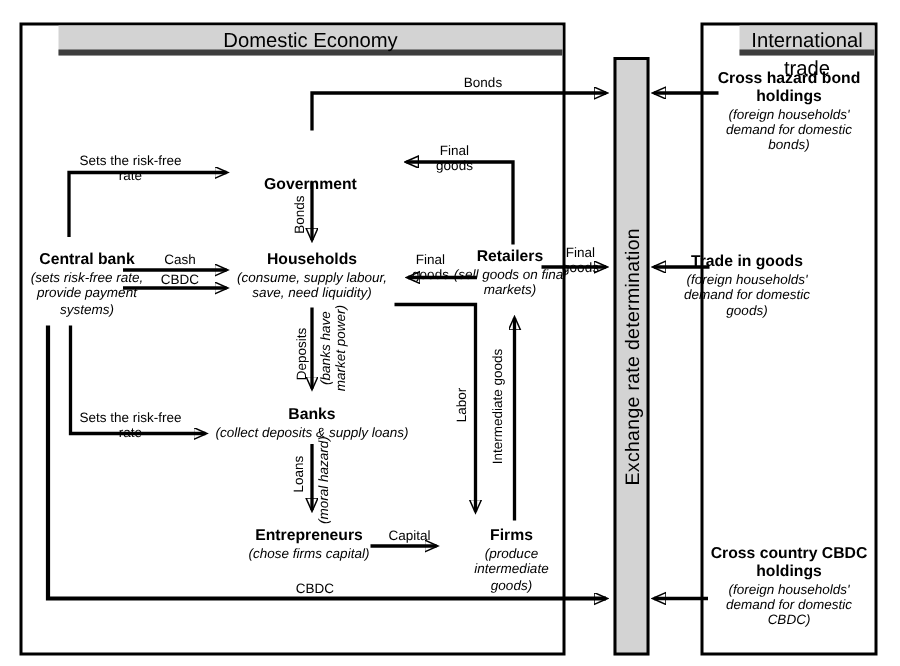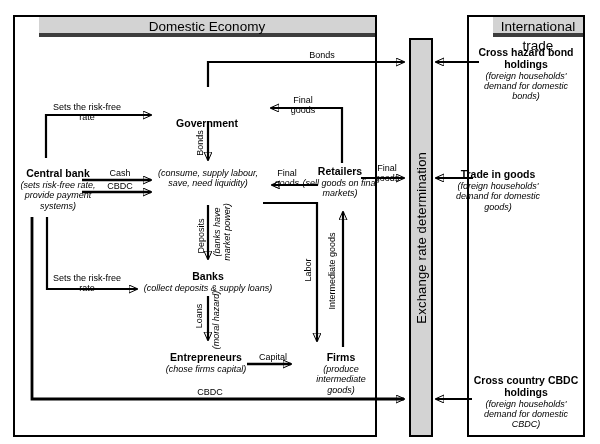--- a/index.html
+++ b/index.html
@@ -88,20 +88,21 @@
   </div>
 
   <div class="node" style="left:14px;top:168px;width:88px;">
     <div class="node-title">Central bank</div>
     <div class="node-desc">(sets risk-free rate,
 provide payment
 systems)</div>
   </div>
 
   <div class="node" style="left:151px;top:168px;width:114px;">
+    <div class="node-title">Households</div>
     <div class="node-desc">(consume, supply labour,
 save, need liquidity)</div>
   </div>
 
   <div class="node" style="left:297px;top:166px;width:86px;">
     <div class="node-title">Retailers</div>
     <div class="node-desc">(sell goods on final
 markets)</div>
   </div>
 
@@ -129,21 +130,21 @@
 bonds)</div>
   </div>
 
   <div class="node" style="left:443px;top:169px;width:110px;">
     <div class="node-title">Trade in goods</div>
     <div class="node-desc">(foreign households'
 demand for domestic
 goods)</div>
   </div>
 
-  <div class="node" style="left:471px;top:364px;width:110px;margin-top:11px;">
+  <div class="node" style="left:471px;top:364px;width:110px;">
     <div class="node-title">Cross country CBDC
 holdings</div>
     <div class="node-desc">(foreign households'
 demand for domestic
 CBDC)</div>
   </div>
 
   <div class="flow-label" style="left:300px;top:50px;width:44px;">Bonds</div>
   <div class="flow-label" style="left:45px;top:102px;width:84px;">Sets the risk-free rate</div>
   <div class="flow-label" style="left:281px;top:95px;width:44px;">Final goods</div>

